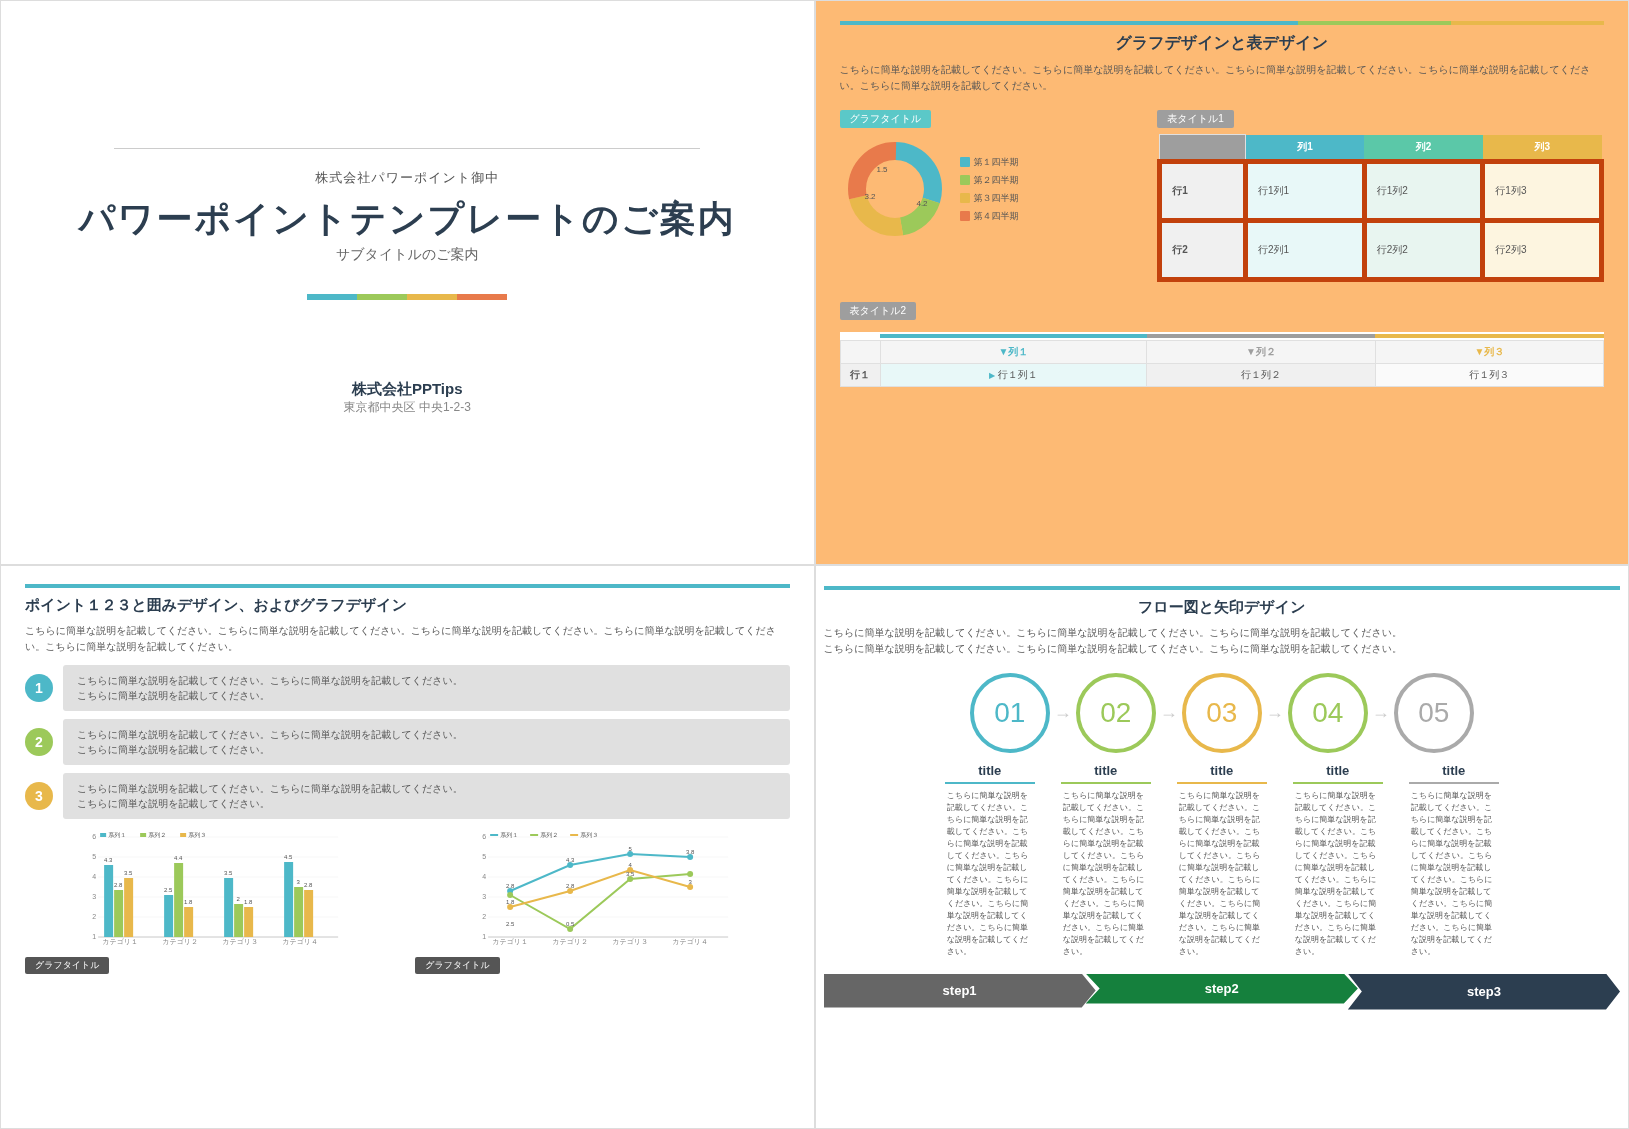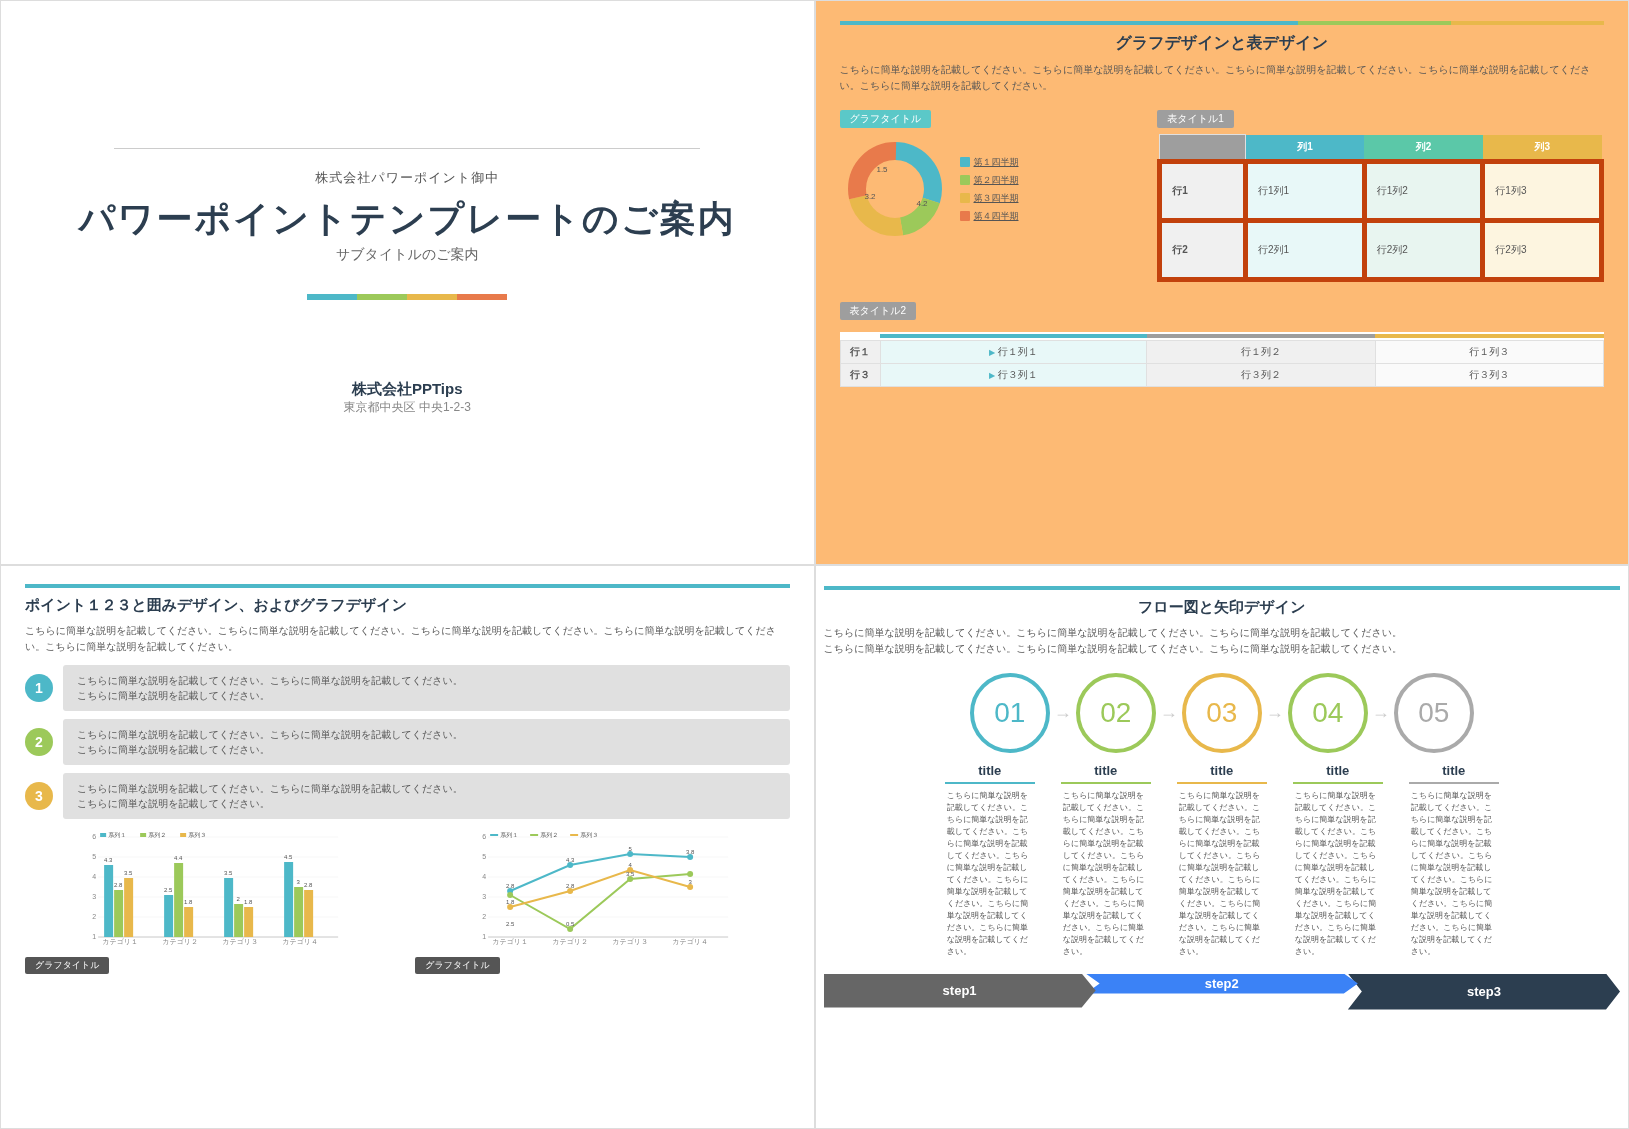--- a/index.html
+++ b/index.html
@@ -304,21 +304,20 @@
 
     
     .panel { border: 0.5px solid #ddd; }
 
     
     .legend-row {
       display: flex;
       align-items: center;
       font-size: 9px;
       color: #555;
-      text-decoration: underline;
     }
   </style>
 </head>
 <body>
 
 <div class="grid">
 
   <div class="panel panel-1">
     <div class="p1-hr"></div>
     <p class="p1-company-to">株式会社パワーポイント御中</p>
@@ -416,33 +415,33 @@
             <td style="border:none;padding:0;">
               <div style="height:4px;background:#4db8c8;margin-bottom:0;"></div>
             </td>
             <td style="border:none;padding:0;">
               <div style="height:4px;background:#9e9e9e;margin-bottom:0;"></div>
             </td>
             <td style="border:none;padding:0;">
               <div style="height:4px;background:#e8b84b;margin-bottom:0;"></div>
             </td>
           </tr>
+          <tr>
+            <td style="border:1px solid #e0e0e0;background:#f5f5f5;width:40px;"></td>
+            <td class="th-label">▼列１</td>
+            <td class="th-label th-label2">▼列２</td>
+            <td class="th-label th-label3">▼列３</td>
+          </tr>
         </thead>
         <tbody>
           <tr>
             <td class="td-row">行１</td>
             <td class="td-c1"><span class="td-arrow">▶</span> 行１列１</td>
             <td class="td-c2">行１列２</td>
             <td class="td-c3">行１列３</td>
-          </tr>
-          <tr>
-            <td class="td-row">行３</td>
-            <td class="td-c1"><span class="td-arrow">▶</span> 行３列１</td>
-            <td class="td-c2">行３列２</td>
-            <td class="td-c3">行３列３</td>
           </tr>
         </tbody>
       </table>
     </div>
   </div>
 
   <div class="panel panel-3">
     <div style="height:4px;background:#4db8c8;margin-bottom:8px;"></div>
     <h2 class="p3-title">ポイント１２３と囲みデザイン、およびグラフデザイン</h2>
     <p class="p3-desc">こちらに簡単な説明を記載してください。こちらに簡単な説明を記載してください。こちらに簡単な説明を記載してください。こちらに簡単な説明を記載してください。こちらに簡単な説明を記載してください。</p>
@@ -637,17 +636,17 @@
       <div style="width:26px;"></div>
       <div style="width:90px;font-size:8px;color:#555;line-height:1.5;padding:0 2px;">こちらに簡単な説明を記載してください。こちらに簡単な説明を記載してください。こちらに簡単な説明を記載してください。こちらに簡単な説明を記載してください。こちらに簡単な説明を記載してください。こちらに簡単な説明を記載してください。こちらに簡単な説明を記載してください。</div>
       <div style="width:26px;"></div>
       <div style="width:90px;font-size:8px;color:#555;line-height:1.5;padding:0 2px;">こちらに簡単な説明を記載してください。こちらに簡単な説明を記載してください。こちらに簡単な説明を記載してください。こちらに簡単な説明を記載してください。こちらに簡単な説明を記載してください。こちらに簡単な説明を記載してください。こちらに簡単な説明を記載してください。</div>
       <div style="width:26px;"></div>
       <div style="width:90px;font-size:8px;color:#555;line-height:1.5;padding:0 2px;">こちらに簡単な説明を記載してください。こちらに簡単な説明を記載してください。こちらに簡単な説明を記載してください。こちらに簡単な説明を記載してください。こちらに簡単な説明を記載してください。こちらに簡単な説明を記載してください。こちらに簡単な説明を記載してください。</div>
     </div>
 
     <div style="display:flex;width:100%;margin-top:4px;">
       <div style="flex:1;height:34px;background:#666;display:flex;align-items:center;justify-content:center;color:#fff;font-weight:bold;font-size:13px;clip-path:polygon(0 0, calc(100% - 14px) 0, 100% 50%, calc(100% - 14px) 100%, 0 100%);position:relative;z-index:3;">step1</div>
-      <div style="flex:1;height:20px;background:#3b82f6;display:flex;align-items:center;justify-content:center;color:#fff;font-weight:bold;font-size:13px;clip-path:polygon(0 0, calc(100% - 14px) 0, 100% 50%, calc(100% - 14px) 100%, 0 100%, 14px 50%);position:relative;z-index:2;margin-left:-10px;">step2</div>
+      <div style="flex:1;height:30px;background:#15803d;display:flex;align-items:center;justify-content:center;color:#fff;font-weight:bold;font-size:13px;clip-path:polygon(0 0, calc(100% - 14px) 0, 100% 50%, calc(100% - 14px) 100%, 0 100%, 14px 50%);position:relative;z-index:2;margin-left:-10px;">step2</div>
       <div style="flex:1;height:36px;background:#2c3e50;display:flex;align-items:center;justify-content:center;color:#fff;font-weight:bold;font-size:13px;clip-path:polygon(0 0, calc(100% - 14px) 0, 100% 50%, calc(100% - 14px) 100%, 0 100%, 14px 50%);position:relative;z-index:1;margin-left:-10px;">step3</div>
     </div>
   </div>
 </div>
 
 </body></html>

